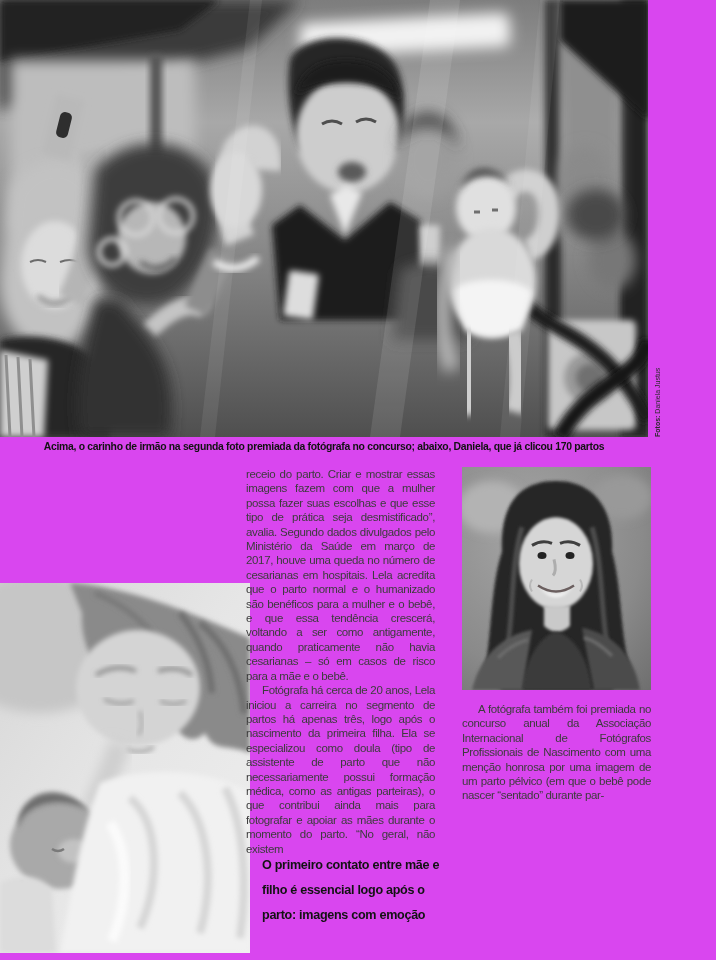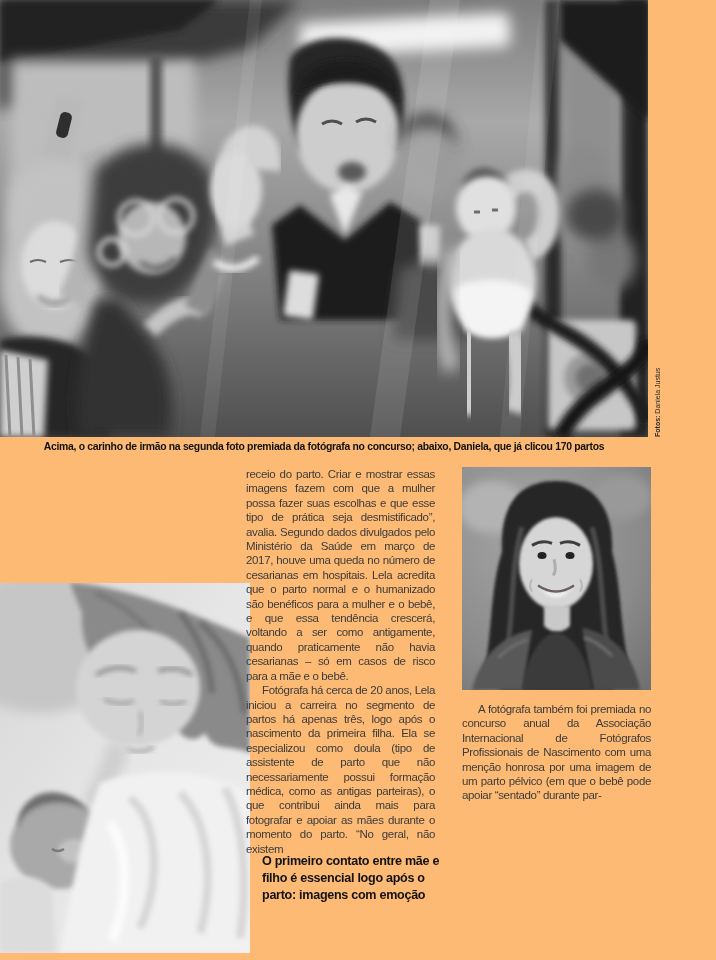--- a/index.html
+++ b/index.html
@@ -1,18 +1,18 @@
 <!DOCTYPE html>
 <html lang="pt"><head>
 <meta charset="utf-8">
 <style>
   html,body{margin:0;padding:0;background:#ffffff;}
   #page{
     position:relative;width:716px;height:960px;margin:0 auto;
-    background:#fdba74;overflow:hidden;
+    background:#d946ef;overflow:hidden;
     font-family:"Liberation Sans",sans-serif;color:#3d3d3d;
   }
   .photo{position:absolute;overflow:hidden;background:#888;}
   .photo svg{display:block;width:100%;height:100%;}
   #photo-top{left:0;top:0;width:648px;height:437px;}
   #photo-left{left:0;top:583px;width:250px;height:370px;}
   #photo-portrait{left:462px;top:467px;width:189px;height:223px;}
   #caption{
     position:absolute;left:0;top:441px;width:648px;text-align:center;
     font-weight:bold;font-size:10.4px;letter-spacing:-0.3px;color:#121212;
@@ -26,21 +26,21 @@
   #credit .lbl{font-weight:bold;}
   .col{position:absolute;top:467px;font-size:11.5px;line-height:14.4px;
     letter-spacing:-0.35px;text-align:justify;color:#3c3c3c;}
   #col1{left:62px;width:188px;}
   #col2{left:246px;width:189px;}
   #col3{left:462px;top:702px;width:189px;}
   .col p{margin:0;}
   .col p.indent{text-indent:16px;}
   #pull-quote{
     position:absolute;left:262px;top:853px;width:185px;
-    font-weight:bold;font-size:12.6px;line-height:17px;
+    font-weight:bold;font-size:12.6px;line-height:25px;
     letter-spacing:-0.3px;color:#121212;text-align:left;
   }
 </style>
 </head>
 <body>
 
 <div id="page">
 
   <div class="photo" id="photo-top" role="img" aria-label="Família cumprimenta o recém-nascido através do vidro do berçário; irmão manda beijo">
     <svg viewBox="0 0 648 437" preserveAspectRatio="none">
@@ -222,16 +222,16 @@
       <path d="M70,112 q-4,6 0,12 M118,112 q4,6 0,12" stroke="#b9b9b9" stroke-width="2" fill="none"></path>
       <path d="M82,138 L82,158 C90,166 100,166 108,158 L108,138 Z" fill="#c9c9c9" filter="url(#bP2)"></path>
       <path d="M60,222 C64,190 78,168 94,164 C112,168 126,190 130,222 Z" fill="#3a3a3a" filter="url(#bP2)"></path>
       <path d="M10,222 C18,188 40,168 70,162 L60,222 Z" fill="#585858" filter="url(#bP2)"></path>
       <path d="M178,222 C172,186 150,166 120,160 L132,222 Z" fill="#4c4c4c" filter="url(#bP2)"></path>
       <path d="M36,190 C46,180 58,174 66,172 M150,188 C140,178 130,172 122,170" stroke="#6e6e6e" stroke-width="3" fill="none" filter="url(#bP2)"></path>
     </svg>
   </div>
 
   <div class="col" id="col3">
-    <p class="indent">A fotógrafa também foi premiada no concurso anual da Associação Internacional de Fotógrafos Profissionais de Nascimento com uma menção honrosa por uma imagem de um parto pélvico (em que o bebê pode apoiar “sentado” durante par-</p>
+    <p class="indent">A fotógrafa também foi premiada no concurso anual da Associação Internacional de Fotógrafos Profissionais de Nascimento com uma menção honrosa por uma imagem de um parto pélvico (em que o bebê pode nascer “sentado” durante par-</p>
   </div>
 
 </div>
 
 </body></html>

